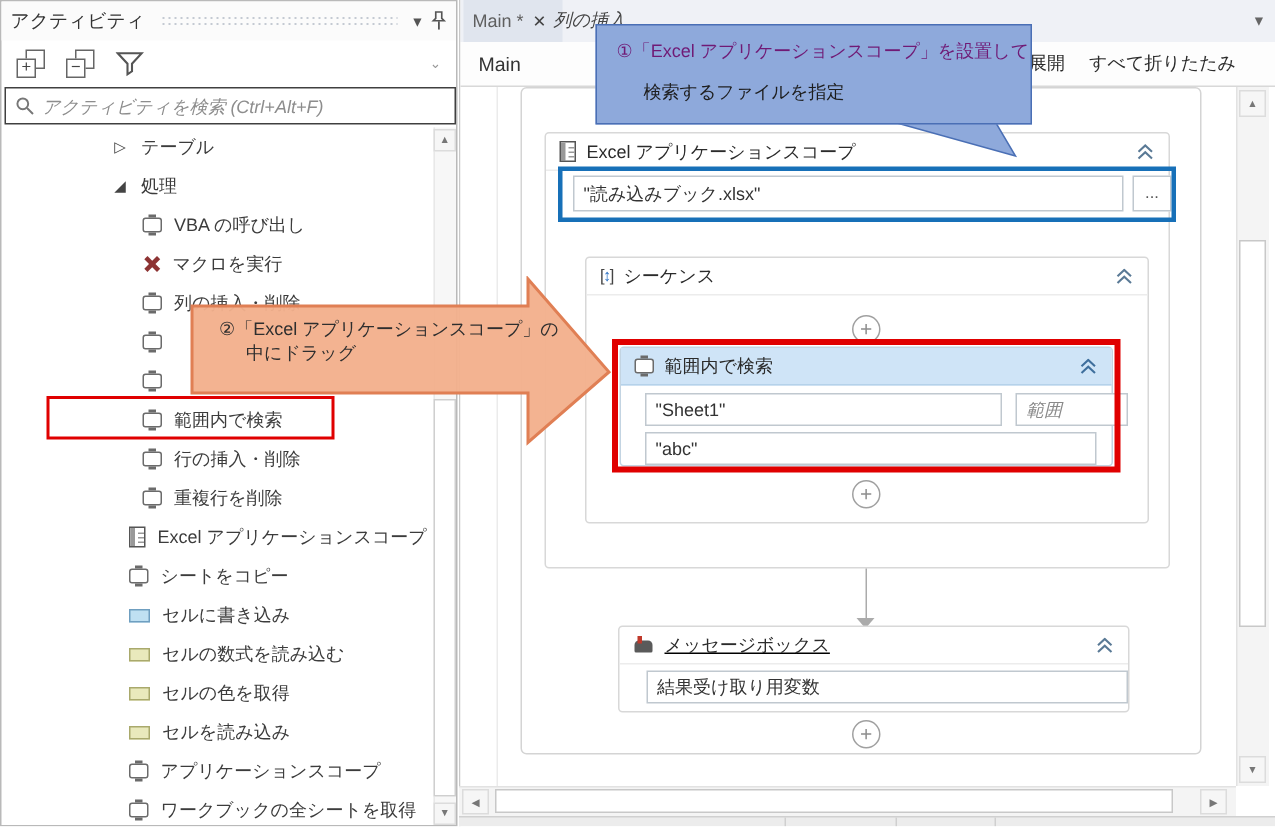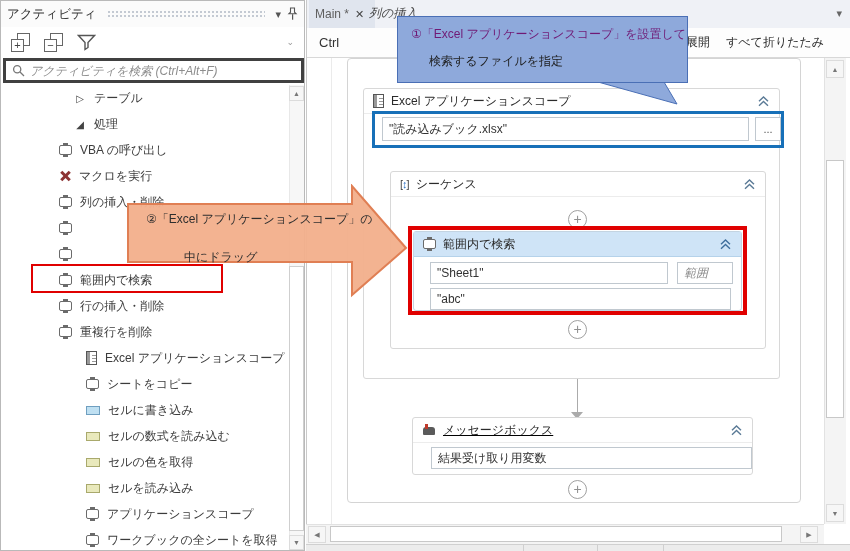--- a/index.html
+++ b/index.html
@@ -20,32 +20,32 @@
   .lp-toolbar { position:absolute; left:0; top:26px; width:100%; height:30px;
     display:flex; align-items:center; gap:14px; padding:0 10px; }
   .ic-squares { position:relative; width:19px; height:19px; display:inline-block; }
   .ic-squares::before { content:""; position:absolute; top:0; right:0; width:11px; height:11px;
     border:1px solid #666; background:#fff; }
   .ic-squares .front { position:absolute; left:0; bottom:0; width:13px; height:13px;
     border:1px solid #666; background:#fff; font-size:11px; line-height:11px;
     text-align:center; color:#444; }
   .lp-overflow { margin-left:auto; font-size:9px; color:#999; }
   .lp-search { position:absolute; left:2px; top:57px; width:301px; height:25px;
-    border:3px solid #404040; background:#fff; display:flex; align-items:center; padding:0 6px; gap:5px; }
+    border:1px solid #404040; background:#fff; display:flex; align-items:center; padding:0 6px; gap:5px; }
   .lp-search input { flex:1; border:none; outline:none; font-size:12px; color:#444;
     font-family:inherit; background:transparent; }
   .lp-search input::placeholder { font-style:italic; color:#8d8d8d; }
 
   
   .lp-tree { position:absolute; left:1px; top:84px; width:286px; bottom:1px; overflow:hidden; }
   .trow { height:26px; display:flex; align-items:center; gap:8px; font-size:12px; color:#3c3c3c;
     white-space:nowrap; }
   .trow .expander { width:12px; font-size:10px; color:#444; text-align:center; }
   .ind-group { padding-left:72px; }
-  .ind-child { padding-left:57px; }
+  .ind-child { padding-left:93px; }
   .ind-item  { padding-left:84px; }
   .tlabel { line-height:26px; }
 
   
   .ic-monitor { position:relative; width:13px; height:10px; border:1px solid #6b6b6b;
     border-radius:2px; background:#fff; flex:none; }
   .ic-monitor::before, .ic-monitor::after { content:""; position:absolute; left:3px; right:3px;
     height:2px; background:#6b6b6b; }
   .ic-monitor::before { top:-3px; } .ic-monitor::after { bottom:-3px; }
   .ic-macro { position:relative; width:12px; height:12px; flex:none; }
@@ -120,21 +120,21 @@
   .redbox-tree { left:31px; top:264px; width:192px; height:29px; border-width:2px; }
   .redbox-canvas { left:408px; top:226px; width:339px; height:89px; border-width:4px; }
 
   .callout-blue { position:absolute; left:397px; top:16px; width:291px; height:67px;
     background:#8ea9db; border:1px solid #4a6fb5; z-index:60; }
   .callout-blue .l1 { position:absolute; left:13px; top:9px; font-size:12px; color:#701a75; white-space:nowrap; }
   .callout-blue .l2 { position:absolute; left:31px; top:36px; font-size:12px; color:#1d1d1d; white-space:nowrap; }
   .callout-blue-tail { position:absolute; left:560px; top:82px; z-index:59; }
   .callout-orange { position:absolute; left:126px; top:184px; z-index:70; }
   .co-text { position:absolute; z-index:71; font-size:12px; color:#2e2e2e; white-space:nowrap; }
-  .co-l1 { left:146px; top:211px; } .co-l2 { left:164px; top:249px;margin-left:20px; }
+  .co-l1 { left:146px; top:211px; } .co-l2 { left:164px; top:227px; }
 
   
   .v-sb-track { position:absolute; left:824px; top:58px; width:22px; height:466px; background:#f4f4f4;
     border-left:1px solid #e2e2e2; }
   .v-sb-thumb { position:absolute; left:826px; top:160px; width:18px; height:258px; background:#fff;
     border:1px solid #c8c8c8; }
   .h-sb-track { position:absolute; left:306px; top:524px; width:518px; height:20px; background:#f4f4f4;
     border-top:1px solid #e2e2e2; }
   .h-sb-thumb { position:absolute; left:330px; top:526px; width:452px; height:16px; background:#fff;
     border:1px solid #c8c8c8; }
@@ -285,21 +285,21 @@
   <div class="designer">
     <div class="tabbar">
       <div class="tab-active">
         <span class="tab-label">Main *</span>
         <span class="tab-close">✕</span>
       </div>
       <span class="tab2-label">列の挿入</span>
       <span class="tab-dd">▾</span>
     </div>
     <div class="crumbbar">
-      <span class="crumb">Ctrl</span>
+      <span class="crumb">Main</span>
       <span class="dtool btn-expand-all">すべて展開</span>
       <span class="dtool btn-collapse-all">すべて折りたたみ</span>
     </div>
     <div class="canvas">
       <div class="canvas-guide"></div>
     </div>
   </div>
 
   <div class="outer-seq"></div>
 
@@ -334,21 +334,21 @@
     <div class="bheader bheader-blue">
       <span class="ic-monitor"></span>
       <span>範囲内で検索</span>
       <span class="chev">
           <svg width="13" height="11" viewBox="0 0 13 11">
             <path d="M2 5.2 6.5 1 11 5.2M2 9.7 6.5 5.5 11 9.7" fill="none" stroke="#3f6f9d" stroke-width="1.4"></path>
           </svg>
         </span>
     </div>
     <input class="wf-input" style="left: 16px; top: 30px; width: 238px; height: 22px;" value="&quot;Sheet1&quot;">
-    <input class="wf-input" style="left: 263px; top: 30px; width: 56px; height: 22px;" placeholder="範囲">
+    <input class="wf-input" style="left: 263px; top: 30px; width: 75px; height: 22px;" placeholder="範囲">
     <input class="wf-input" style="left: 16px; top: 56px; width: 301px; height: 22px;" value="&quot;abc&quot;">
   </div>
   <div class="plus-circle" style="left:568px;top:320px;">+</div>
 
   <div class="conn-line" style="left:577px;top:379px;height:33px;"></div>
   <div class="conn-arrow" style="left:571px;top:412px;"></div>
 
   <div class="block" style="left:412px;top:417px;width:341px;height:58px;text-decoration:underline;">
     <div class="bheader">
       <span class="ic-mailbox"></span>

